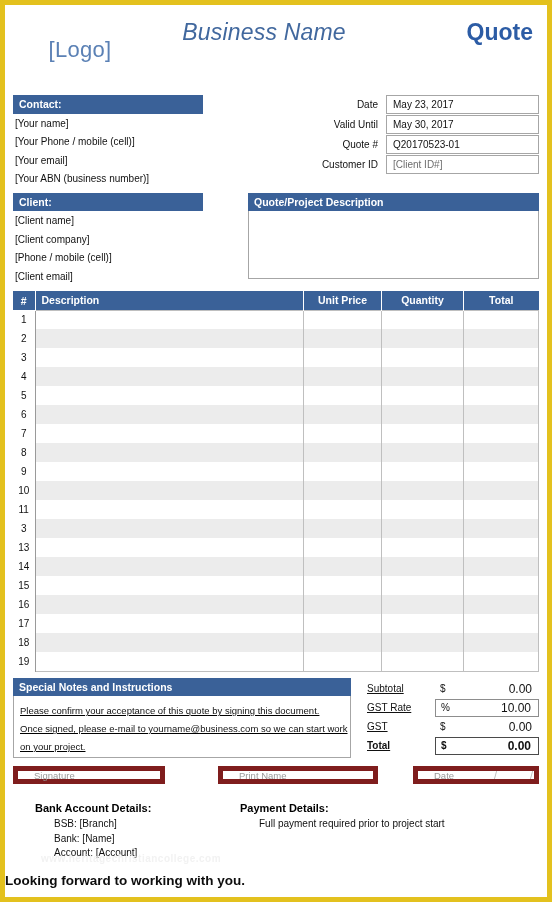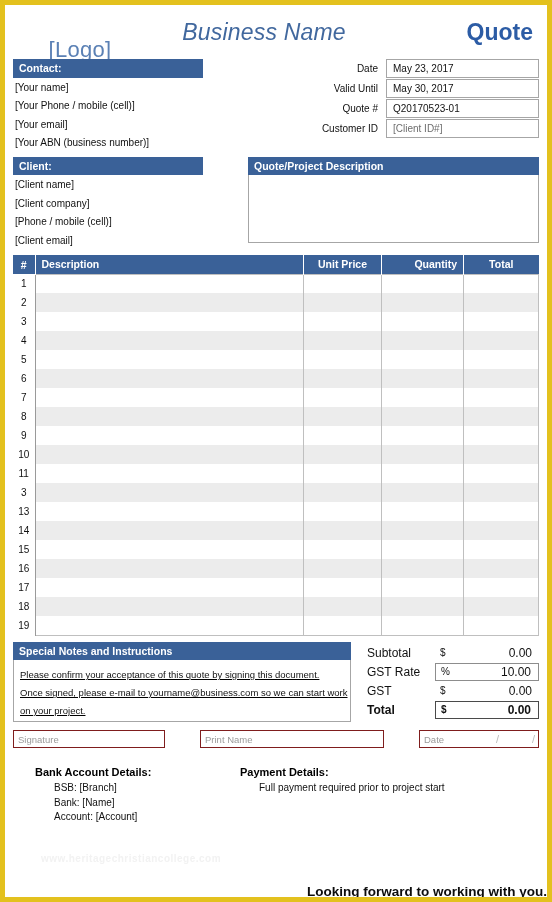--- a/index.html
+++ b/index.html
@@ -71,20 +71,21 @@
     font-size: 10.5px;
     padding: 4px 6px 3px 6px;
     box-sizing: border-box;
     line-height: 1.1;
   }
 
   
   .upper {
     display: flex;
     align-items: flex-start;
+    margin-top: 36px;
   }
   .upper-left { width: 190px; }
   .upper-right {
     flex: 1;
     padding-left: 46px;
     box-sizing: border-box;
   }
   .party-line {
     font-size: 10px;
     color: #111111;
@@ -154,21 +155,21 @@
     font-size: 10.5px;
     font-weight: bold;
     height: 19px;
     border-right: 1px solid #ffffff;
     padding: 0 6px;
     box-sizing: border-box;
   }
   .items th.c-num { width: 22px; text-align: center; padding: 0; }
   .items th.c-desc { text-align: left; }
   .items th.c-unit { width: 78px; text-align: center; }
-  .items th.c-qty { width: 82px; text-align: right; }
+  .items th.c-qty { width: 82px; text-align: center; }
   .items th.c-total { width: 75px; text-align: center; border-right: none; }
   .items td {
     height: 19px;
     border: 1px solid #bfbfbf;
     font-size: 10px;
     color: #111111;
     padding: 0 4px;
     box-sizing: border-box;
   }
   .items td.c-num {
@@ -212,24 +213,25 @@
     padding-top: 2px;
   }
   .tot-row {
     display: flex;
     align-items: center;
     height: 18px;
     margin-bottom: 1px;
   }
   .tot-label {
     width: 72px;
-    font-size: 12px;
+    font-size: 10px;
     color: #111111;
     padding-left: 4px;
     box-sizing: border-box;
+    text-decoration: underline;
   }
   .tot-fields {
     flex: 1;
     display: flex;
     align-items: center;
     height: 18px;
     box-sizing: border-box;
   }
   .tot-fields.boxed { border: 1px solid #8d8d8d; }
   .tot-sym {
@@ -251,32 +253,32 @@
   .tot-row.grand .tot-sym,
   .tot-row.grand .tot-amt { font-weight: bold; }
   .tot-row.grand .tot-fields { border: 1px solid #4a4a4a; }
 
   
   .sign-row {
     display: flex;
     margin-top: 8px;
   }
   .sign-box {
-    border: 1px solid #7f1d1d;
+    border: 5px solid #7f1d1d;
     height: 18px;
     font-size: 9.5px;
     color: #9a9a9a;
     display: flex;
     align-items: center;
-    padding-left: 4px;
+    padding-left: 16px;
     box-sizing: border-box;
     position: relative;
   }
   .sig-signature { width: 152px; }
-  .sig-print { width: 184px; margin-left: 35px; }
+  .sig-print { width: 160px; margin-left: 53px; }
   .sig-date { flex: 1; margin-left: 35px; }
   .slash {
     position: absolute;
     color: #bdbdbd;
     font-size: 11px;
   }
   .slash.s1 { left: 76px; }
   .slash.s2 { left: 112px; }
 
   
@@ -307,25 +309,24 @@
     font-size: 10px;
     font-weight: bold;
     color: #f2f2f2;
     letter-spacing: 0.5px;
   }
   .footer-msg {
     position: absolute;
     left: 0;
     right: 0;
     top: 868px;
-    text-align: right;
+    text-align: left;
     font-size: 13.5px;
     font-weight: bold;
     color: #0d0d0d;
-    margin-top: 11px;
   }
 </style>
 </head>
 <body>
 
 <div class="page">
   <div class="inner">
 
     <div class="header">
       <div class="logo">[Logo]</div>

